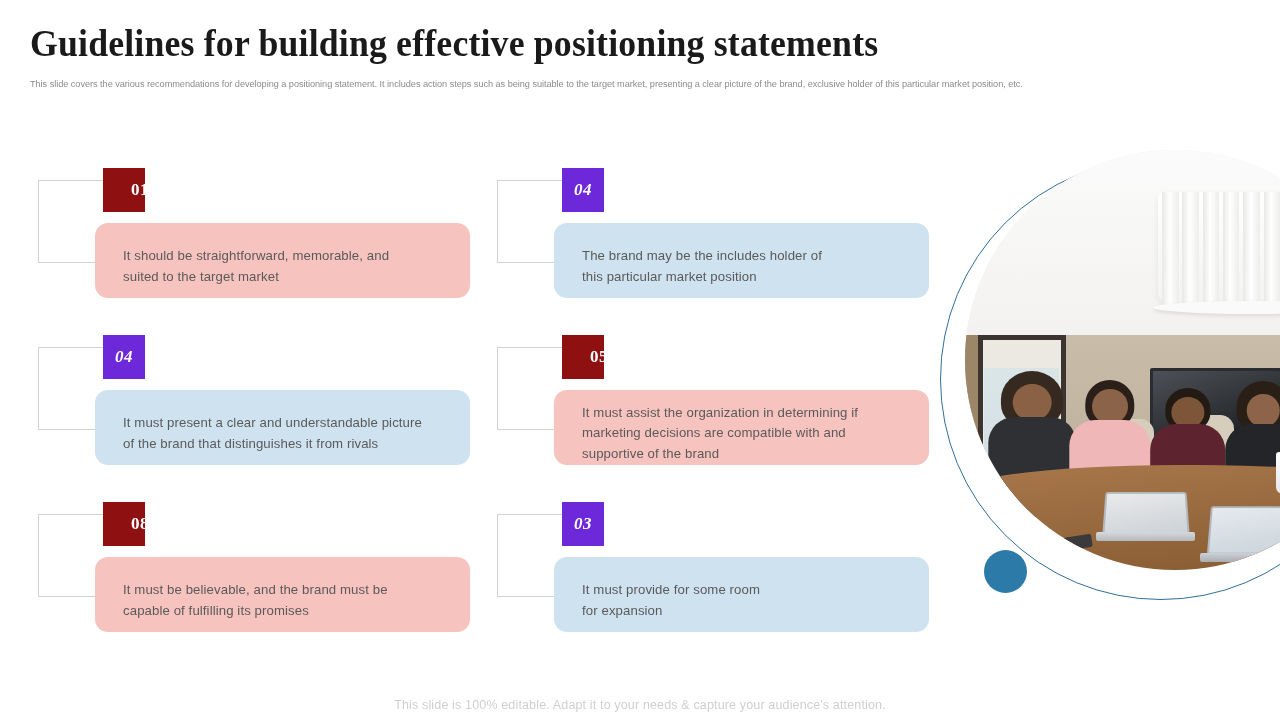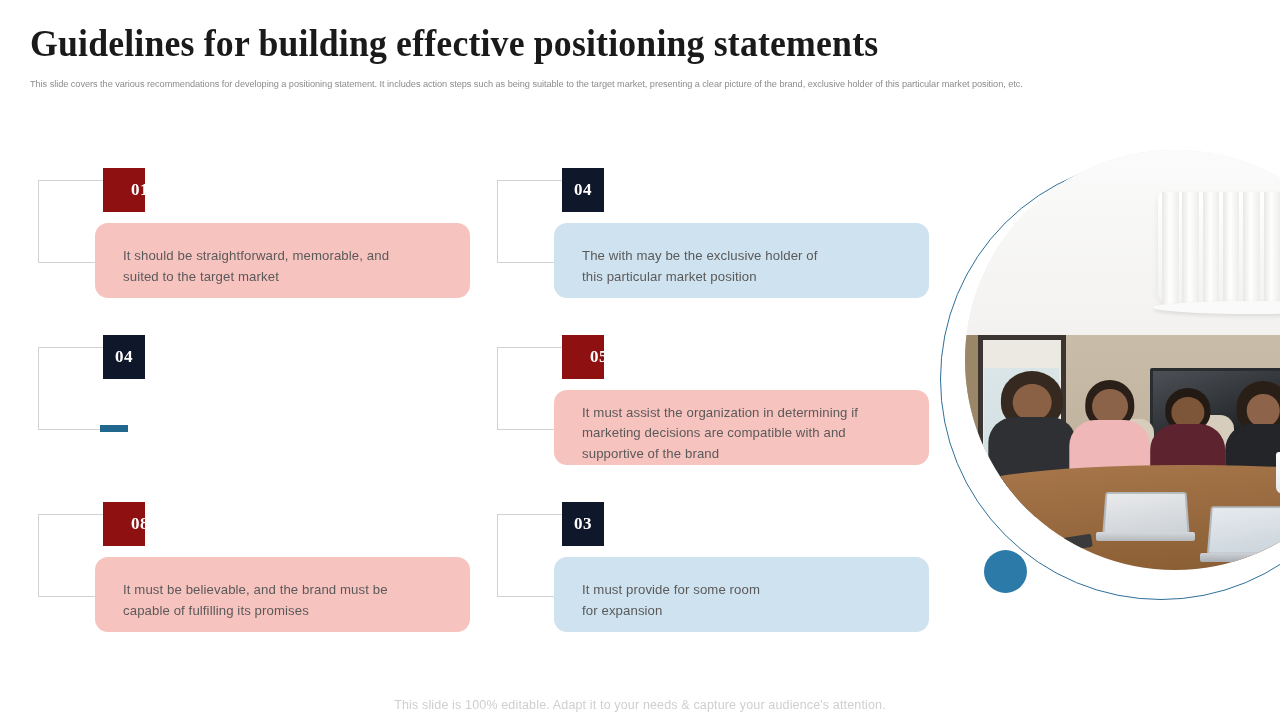--- a/index.html
+++ b/index.html
@@ -92,21 +92,21 @@
     display: flex;
     align-items: center;
     justify-content: center;
     font-family: "Liberation Serif", serif;
     font-size: 17px;
     font-weight: 700;
     color: #ffffff;
     letter-spacing: 0.5px;
   }
   .num-box.red  { background: #8E1010; padding-left: 32px; }
-  .num-box.blue { background: #0f172a; }
+  .num-box.blue { background: #6d28d9; font-style: italic; }
 
   .card {
     position: absolute;
     left: 65px;
     top: 55px;
     width: 375px;
     height: 75px;
     border-radius: 13px;
     display: flex;
     align-items: center;
@@ -239,38 +239,42 @@
     <div class="card pink">
       <div class="card-text">It should be straightforward, memorable, and
 suited to the target market</div>
     </div>
   </div>
 
   <div class="item" style="left:30px; top:335px;">
     <div class="bracket"></div>
     <div class="dash blue"></div>
     <div class="num-box blue">04</div>
+    <div class="card blue">
+      <div class="card-text">It must present a clear and understandable picture
+of the brand that distinguishes it from rivals</div>
+    </div>
   </div>
 
   <div class="item" style="left:30px; top:502px;">
     <div class="bracket"></div>
     <div class="dash red"></div>
     <div class="num-box red">08</div>
     <div class="card pink">
       <div class="card-text">It must be believable, and the brand must be
 capable of fulfilling its promises</div>
     </div>
   </div>
 
   <div class="item" style="left:489px; top:168px;">
     <div class="bracket"></div>
     <div class="dash blue"></div>
     <div class="num-box blue">04</div>
     <div class="card blue">
-      <div class="card-text">The with may be the exclusive holder of
+      <div class="card-text">The brand may be the includes holder of
 this particular market position</div>
     </div>
   </div>
 
   <div class="item" style="left:489px; top:335px;">
     <div class="bracket"></div>
     <div class="dash red"></div>
     <div class="num-box red">05</div>
     <div class="card pink">
       <div class="card-text">It must assist the organization in determining if

